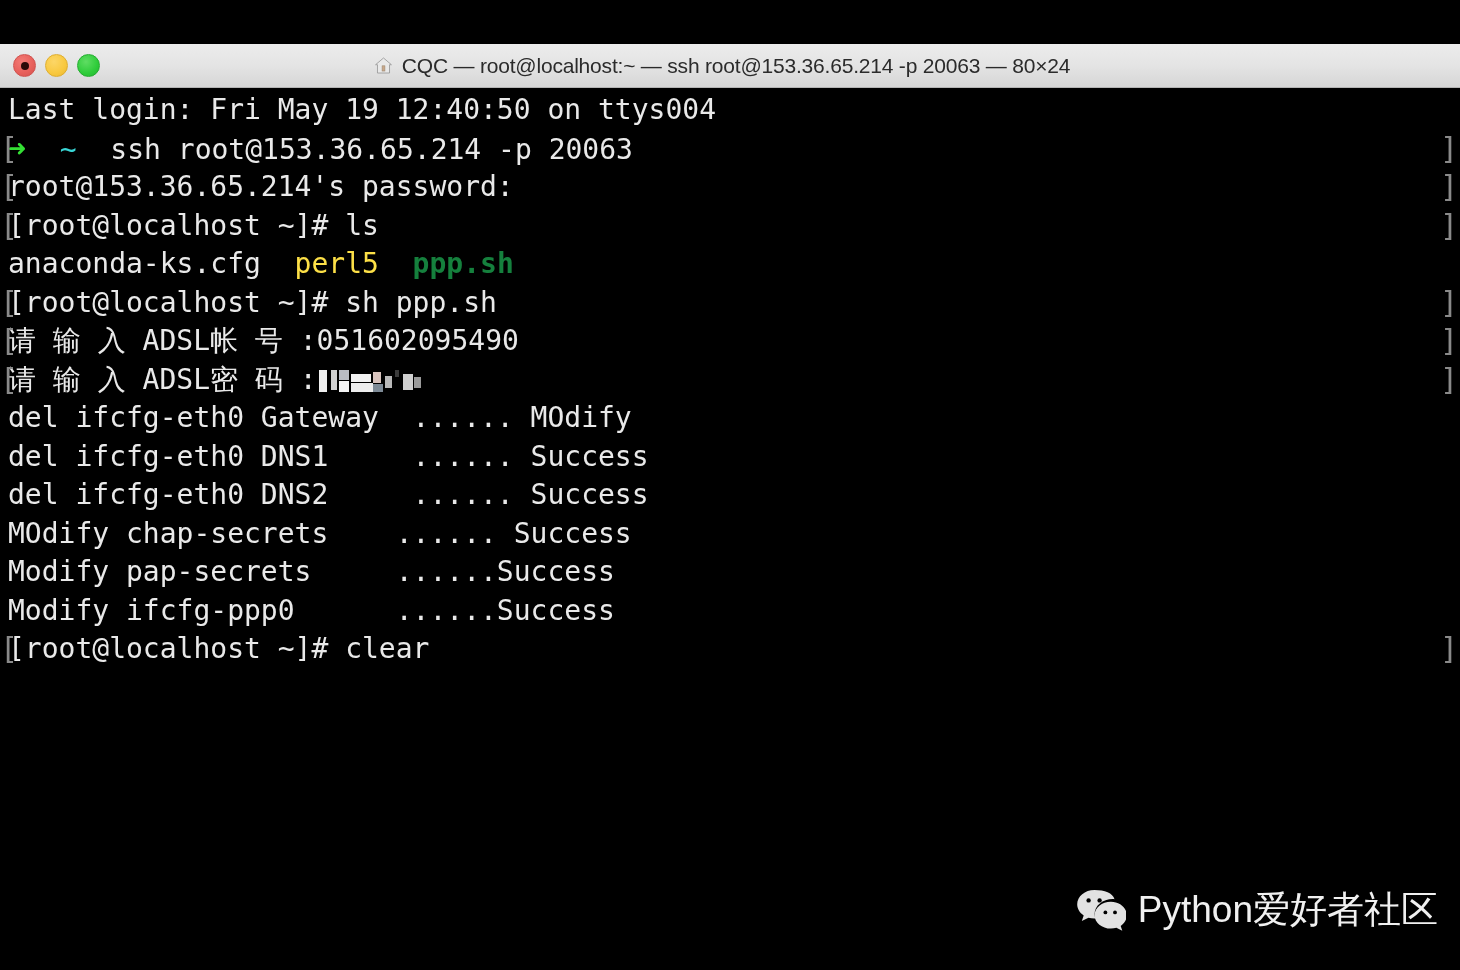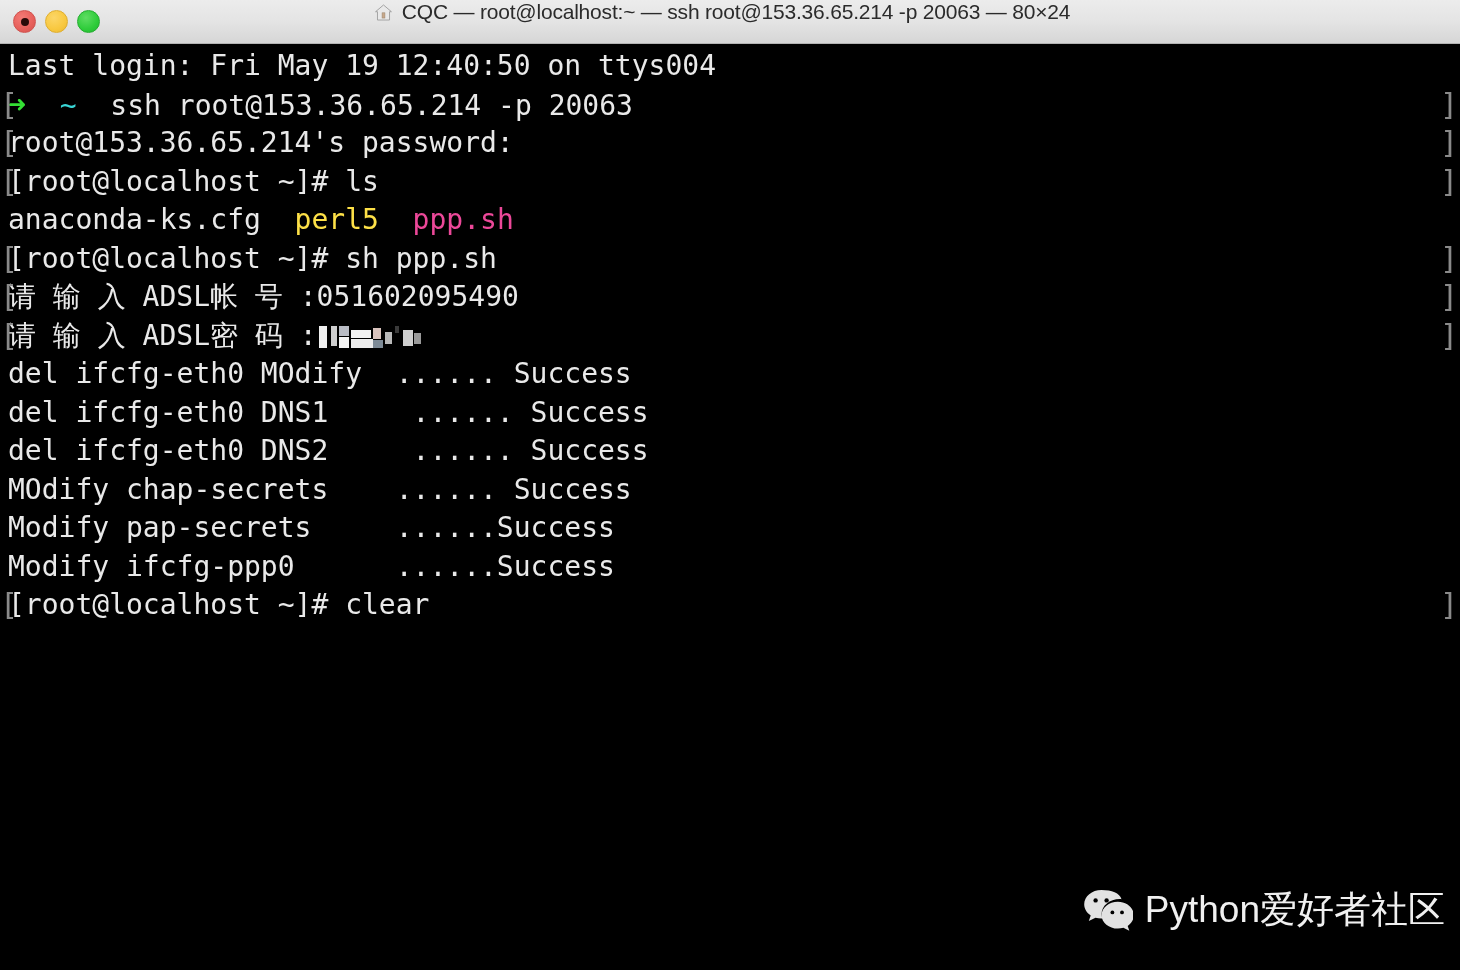--- a/index.html
+++ b/index.html
@@ -21,22 +21,23 @@
   }
 
   
   #titlebar {
     position: relative;
     height: 44px;
     flex: 0 0 44px;
     background: linear-gradient(to bottom, #ececec 0%, #e4e4e4 50%, #d6d6d6 100%);
     border-bottom: 1px solid #b4b4b4;
     display: flex;
-    align-items: flex-start;
+    align-items: center;
     justify-content: center;
+    margin-top: 44px;
   }
 
   #traffic-lights {
     position: absolute;
     left: 13px; top: 0; bottom: 0;
     display: flex;
     align-items: center;
     gap: 9px;
   }
   .light {
@@ -106,21 +107,21 @@
     line-height: 38.5px;
     top: 0;
   }
   .mark-l { left: 0px; }
   .mark-r { right: 2px; }
 
   .c-white  { color: #e9e9e9; }
   .c-green  { color: #3ee03e; }
   .c-cyan   { color: #39d6d6; }
   .c-blue   { color: #fde047; }
-  .c-grn-file { color: #ec4899; }
+  .c-grn-file { color: #15803d; font-weight: bold; }
 
   .arrow {
     color: #34e034;
     font-size: 30px;
     font-weight: bold;
   }
 
   
   .redact {
     display: inline-block;
@@ -132,21 +133,21 @@
     background: #000;
   }
   .redact i {
     position: absolute;
     display: block;
   }
 
   
   #watermark {
     position: absolute;
-    right: 15px;
+    right: 22px;
     bottom: 35px;
     display: flex;
     align-items: center;
     gap: 12px;
   }
   #wechat-icon { width: 50px; height: 44px; display: block; }
   #wm-text {
     font-family: "Liberation Sans", sans-serif;
     font-size: 37px;
     color: #f0f0f0;
@@ -180,21 +181,21 @@
   <div id="terminal">
     <div id="lines">
         <div class="line"><span class="txt c-white">Last login: Fri May 19 12:40:50 on ttys004</span></div>
         <div class="line"><span class="mark-l">[</span><span class="txt c-green arrow">➜</span><span class="txt c-white">  </span><span class="txt c-cyan">~</span><span class="txt c-white">  ssh root@153.36.65.214 -p 20063</span><span class="mark-r">]</span></div>
         <div class="line"><span class="mark-l">[</span><span class="txt c-white">root@153.36.65.214's password:</span><span class="mark-r">]</span></div>
         <div class="line"><span class="mark-l">[</span><span class="txt c-white">[root@localhost ~]# ls</span><span class="mark-r">]</span></div>
         <div class="line"><span class="txt c-white">anaconda-ks.cfg  </span><span class="txt c-blue">perl5</span><span class="txt c-white">  </span><span class="txt c-grn-file">ppp.sh</span></div>
         <div class="line"><span class="mark-l">[</span><span class="txt c-white">[root@localhost ~]# sh ppp.sh</span><span class="mark-r">]</span></div>
         <div class="line"><span class="mark-l">[</span><span class="txt c-white">请 输 入 ADSL帐 号 :051602095490</span><span class="mark-r">]</span></div>
         <div class="line"><span class="mark-l">[</span><span class="txt c-white">请 输 入 ADSL密 码 :</span><span class="redact"><i style="left: 2px; top: 2px; width: 8px; height: 22px; background: rgb(240, 240, 240);"></i><i style="left: 14px; top: 2px; width: 6px; height: 20px; background: rgb(207, 207, 207);"></i><i style="left: 22px; top: 2px; width: 10px; height: 10px; background: rgb(185, 188, 196);"></i><i style="left: 22px; top: 13px; width: 10px; height: 11px; background: rgb(244, 244, 244);"></i><i style="left: 34px; top: 6px; width: 20px; height: 8px; background: rgb(242, 242, 242);"></i><i style="left: 34px; top: 15px; width: 22px; height: 9px; background: rgb(237, 237, 237);"></i><i style="left: 56px; top: 4px; width: 8px; height: 11px; background: rgb(216, 195, 189);"></i><i style="left: 56px; top: 16px; width: 10px; height: 8px; background: rgb(125, 138, 150);"></i><i style="left: 68px; top: 8px; width: 7px; height: 12px; background: rgb(185, 185, 185);"></i><i style="left: 78px; top: 2px; width: 4px; height: 7px; background: rgb(58, 58, 58);"></i><i style="left: 86px; top: 6px; width: 10px; height: 16px; background: rgb(207, 207, 207);"></i><i style="left: 97px; top: 9px; width: 7px; height: 11px; background: rgb(154, 154, 154);"></i></span><span class="mark-r">]</span></div>
-        <div class="line"><span class="txt c-white">del ifcfg-eth0 MOdify  ...... Success</span></div>
+        <div class="line"><span class="txt c-white">del ifcfg-eth0 Gateway  ...... MOdify</span></div>
         <div class="line"><span class="txt c-white">del ifcfg-eth0 DNS1     ...... Success</span></div>
         <div class="line"><span class="txt c-white">del ifcfg-eth0 DNS2     ...... Success</span></div>
         <div class="line"><span class="txt c-white">MOdify chap-secrets    ...... Success</span></div>
         <div class="line"><span class="txt c-white">Modify pap-secrets     ......Success</span></div>
         <div class="line"><span class="txt c-white">Modify ifcfg-ppp0      ......Success</span></div>
         <div class="line"><span class="mark-l">[</span><span class="txt c-white">[root@localhost ~]# clear</span><span class="mark-r">]</span></div>
       </div>
 
     <div id="watermark">
       <svg id="wechat-icon" viewBox="0 0 50 44">

